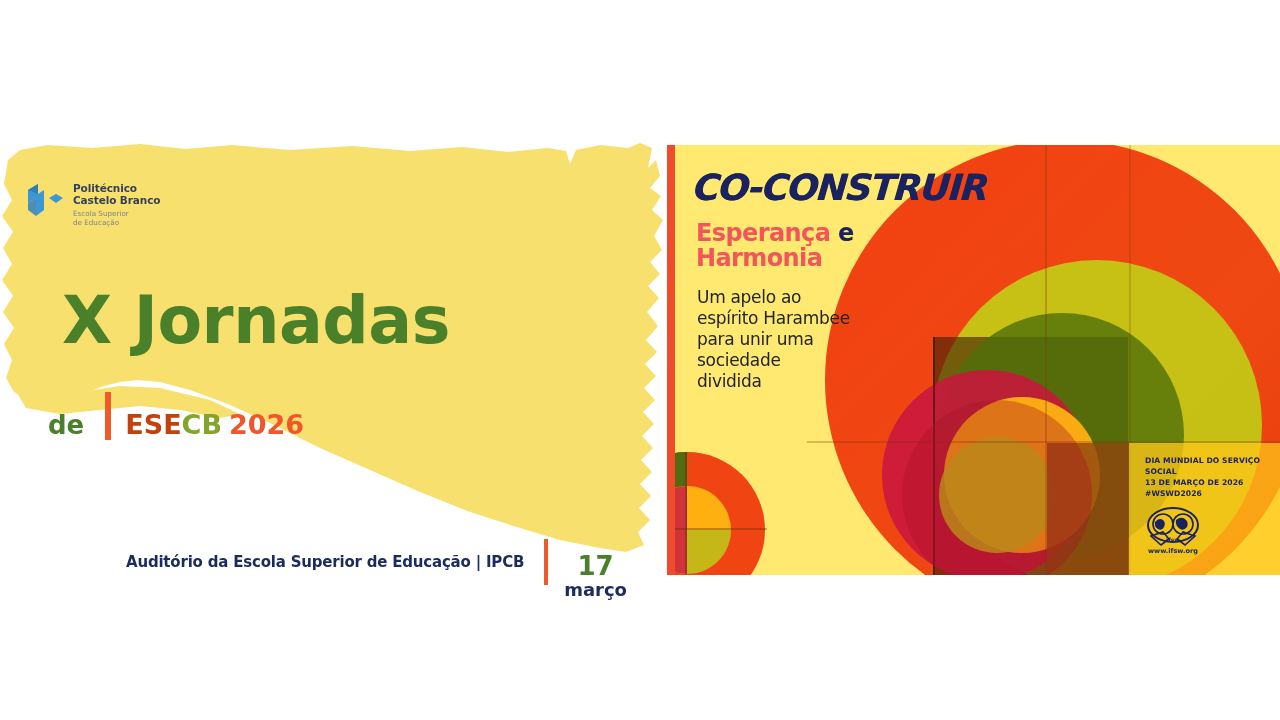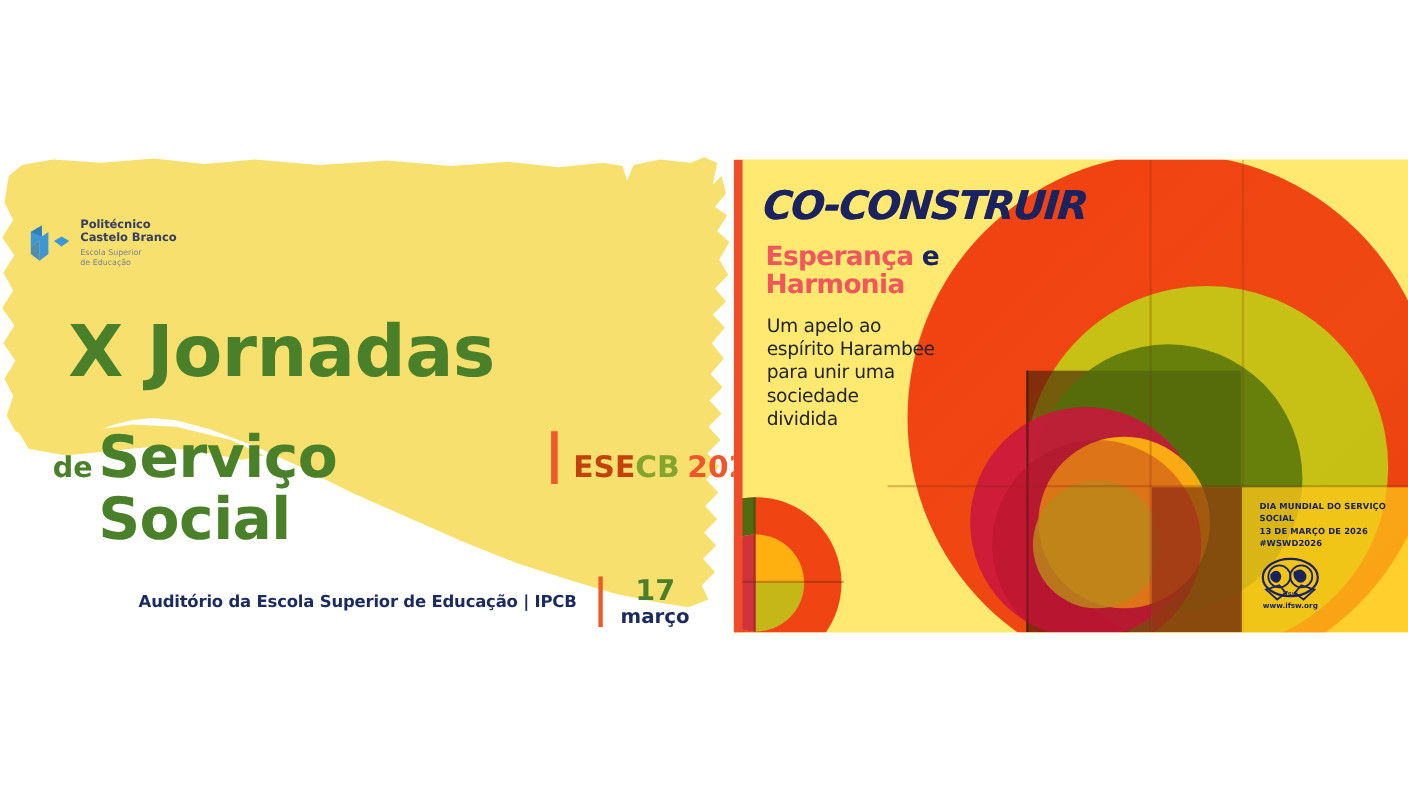--- a/index.html
+++ b/index.html
@@ -34,23 +34,23 @@
     position: absolute;
     left: 0;
     top: 0;
     width: 700px;
     height: 720px;
   }
 
   .logo-block {
     position: absolute;
     left: 22px;
-    top: 196px;
+    top: 180px;
     display: flex;
-    align-items: flex-end;
+    align-items: flex-start;
     gap: 9px;
   }
   .logo-mark { width: 42px; height: 42px; flex: none; }
   .logo-text { padding-top: 2px; }
   .logo-title {
     font-family: "DejaVu Sans", sans-serif;
     font-weight: bold;
     font-size: 10.5px;
     line-height: 12px;
     color: #36405c;
@@ -134,21 +134,21 @@
     letter-spacing: -0.2px;
     white-space: nowrap;
   }
   .footer-rule {
     width: 4px;
     height: 46px;
     background: #f05a28;
     margin: 0 16px 0 20px;
     flex: none;
   }
-  .date-block { text-align: center; line-height: 1; }
+  .date-block { text-align: center; line-height: 1; margin-top: 29px; }
   .date-day {
     font-family: "DejaVu Sans", sans-serif;
     font-weight: bold;
     font-size: 26px;
     color: #4a8029;
     display: block;
   }
   .date-month {
     font-family: "DejaVu Sans", sans-serif;
     font-weight: bold;
@@ -273,21 +273,20 @@
 Castelo Branco</div>
         <div class="logo-sub">Escola Superior
 de Educação</div>
       </div>
     </div>
 
     <div class="headline-1">X Jornadas</div>
 
     <div class="headline-2-row">
       <span class="headline-2-de">de</span>
-      <span class="headline-2-main">Serviço Social</span>
       <span class="rule-orange"></span>
       <span class="esecb">
         <span class="ese">ESE</span><span class="cb">CB</span><span class="yr">2026</span>
       </span>
     </div>
 
     <div class="footer-row">
       <span class="venue">Auditório da Escola Superior de Educação | IPCB</span>
       <span class="footer-rule"></span>
       <span class="date-block">

